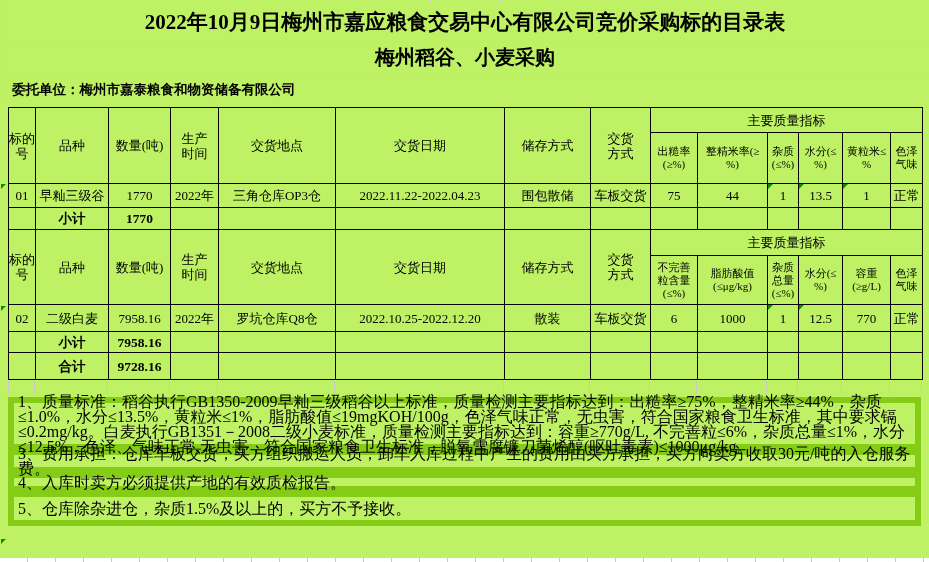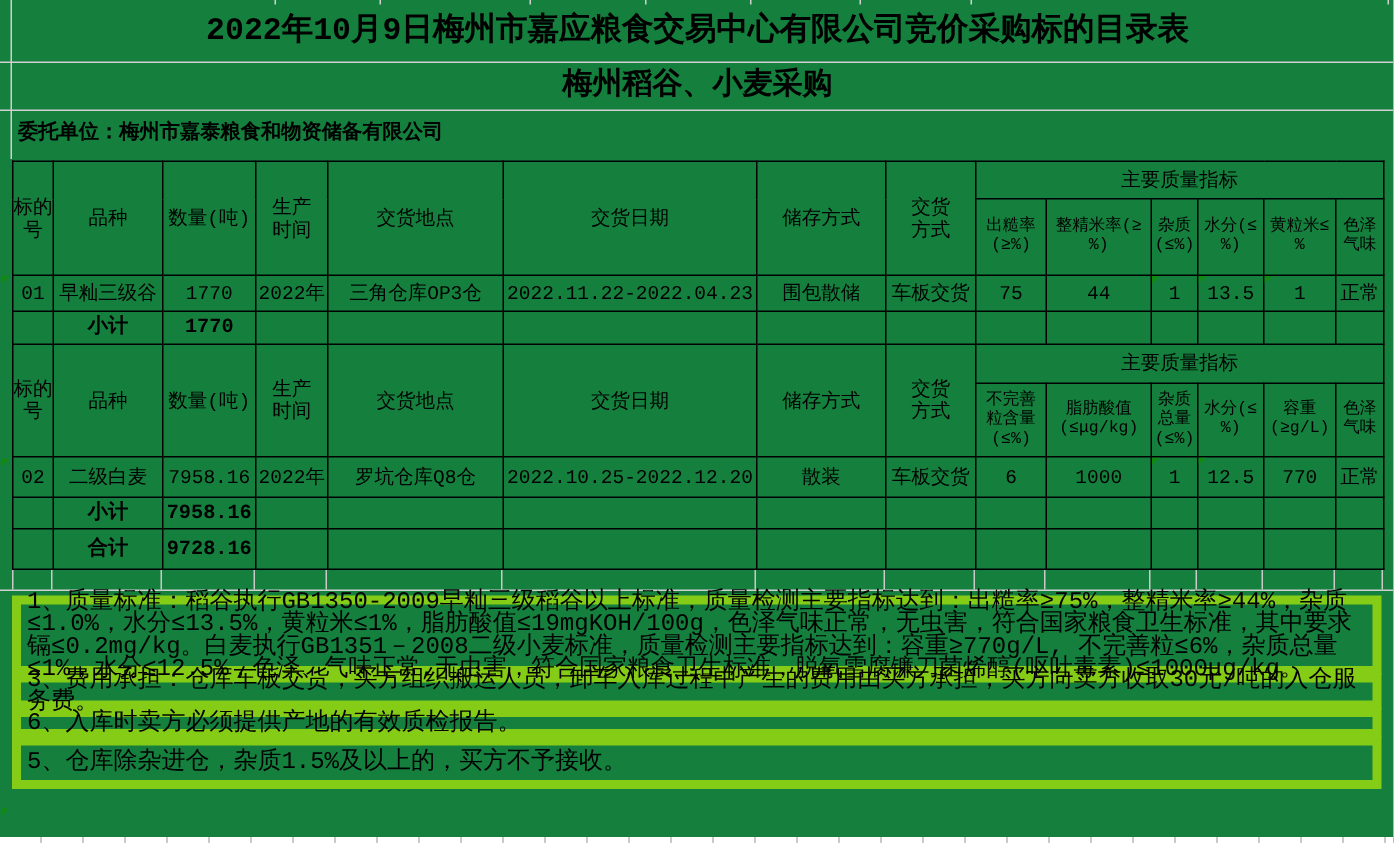--- a/index.html
+++ b/index.html
@@ -1,17 +1,17 @@
 <!DOCTYPE html>
 <html><head>
 <meta charset="utf-8">
 <style>
   html,body{margin:0;padding:0;background:#fff;}
-  #screen{position:relative;width:929px;height:562px;background:#15803d;overflow:hidden;
-          font-family:Liberation Mono, monospace;color:#000;}
+  #screen{position:relative;width:929px;height:562px;background:#bef264;overflow:hidden;
+          font-family:Liberation Serif, serif;color:#000;}
   .hline{position:absolute;left:0;width:929px;height:1px;background:#d0d0d0;}
   .vline{position:absolute;left:7px;top:0;width:1px;height:106px;background:#d0d0d0;}
   .tick{position:absolute;top:0;width:1px;height:3px;background:#d0d0d0;}
   .title{position:absolute;left:8px;top:3px;width:914px;height:38px;line-height:38px;
          text-align:center;font-size:21px;font-weight:bold;white-space:nowrap;}
   .subtitle{position:absolute;left:8px;top:42px;width:914px;height:31px;line-height:31px;
          text-align:center;font-size:20px;font-weight:bold;}
   .client{position:absolute;left:12px;top:73px;width:910px;height:33px;line-height:33px;
          font-size:13.5px;font-weight:bold;}
   table.grid{border-collapse:collapse;table-layout:fixed;position:absolute;left:8px;top:107px;width:914px;}
@@ -238,21 +238,21 @@
       <div style="width:31px"></div>
       <div style="width:44px"></div>
     <div style="width:48px"></div>
       <div style="width:32px"></div>
   </div>
   <div class="hline" style="top:393px"></div>
 
   <div class="notes">
     <div class="note" style="height:53px">1、质量标准：稻谷执行GB1350-2009早籼三级稻谷以上标准，质量检测主要指标达到：出糙率≥75%，整精米率≥44%，杂质≤1.0%，水分≤13.5%，黄粒米≤1%，脂肪酸值≤19mgKOH/100g，色泽气味正常，无虫害，符合国家粮食卫生标准，其中要求镉≤0.2mg/kg。白麦执行GB1351－2008二级小麦标准，质量检测主要指标达到：容重≥770g/L, 不完善粒≤6%，杂质总量≤1%，水分≤12.5%，色泽、气味正常,无虫害，符合国家粮食卫生标准，脱氧雪腐镰刀菌烯醇(呕吐毒素)≤1000μg/kg。</div>
     <div class="note" style="height:24px">3、费用承担：仓库车板交货，买方组织搬运人员，卸车入库过程中产生的费用由买方承担，买方向卖方收取30元/吨的入仓服务费。</div>
-    <div class="note" style="height:20px">6、入库时卖方必须提供产地的有效质检报告。</div>
+    <div class="note" style="height:20px">4、入库时卖方必须提供产地的有效质检报告。</div>
     <div class="note" style="height:35px">5、仓库除杂进仓，杂质1.5%及以上的，买方不予接收。</div>
   </div>
 
   <div class="bstrip"></div>
 
   <div class="flag" style="top:184px"></div>
   <div class="flag" style="top:306px"></div>
   <div class="flag" style="top:539px"></div>
 
 </div>

